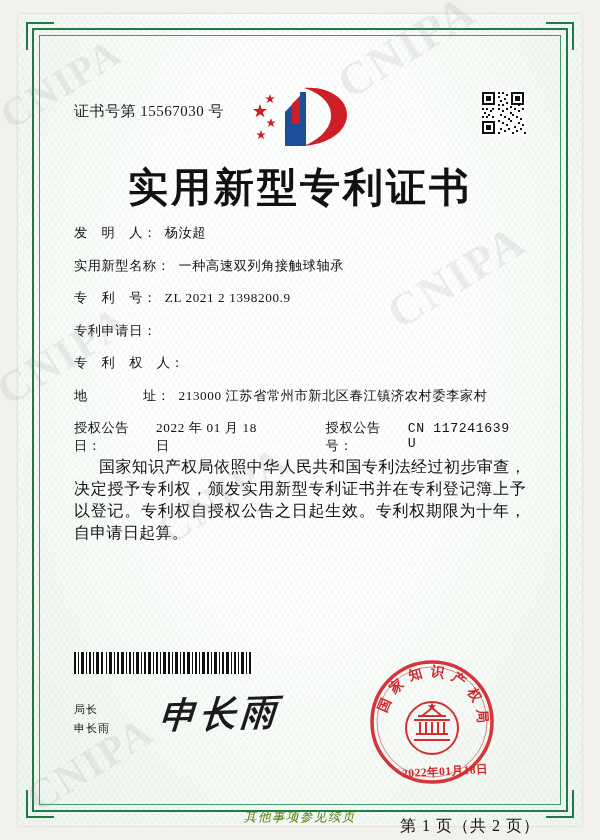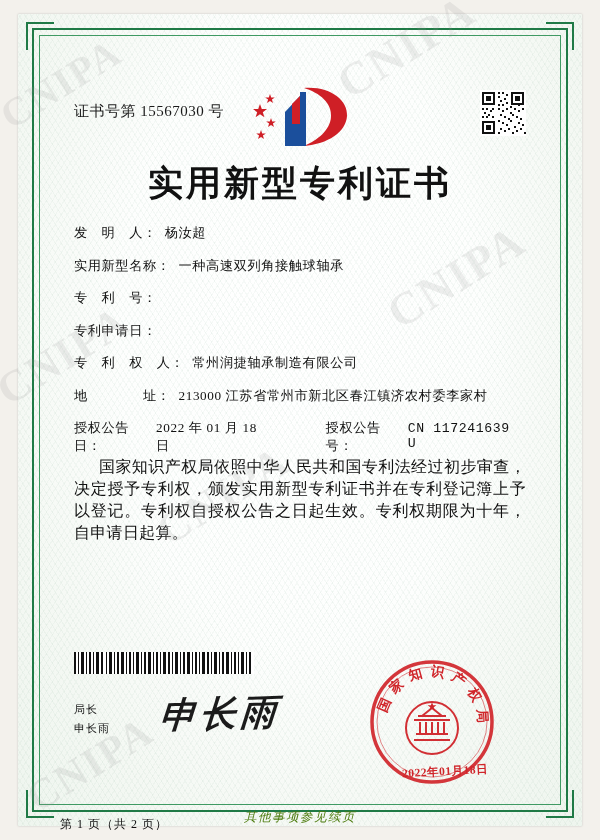--- a/index.html
+++ b/index.html
@@ -64,21 +64,21 @@
   .qr svg{display:block;}
   
   .emblem{
     position:absolute;left:50%;top:20px;transform:translateX(-50%);
     width:112px;height:70px;
   }
   
   .title{
     position:absolute;left:0;right:0;top:96px;text-align:center;
     font-family:"Liberation Serif","DejaVu Serif",serif;
-    font-size:35px;font-weight:700;color:#111;letter-spacing:3px;
+    font-size:40px;font-weight:700;color:#111;letter-spacing:3px;
   }
   
   .fields{position:absolute;left:14px;right:14px;top:160px;}
   .row{
     display:flex;align-items:baseline;
     font-family:"Liberation Serif","DejaVu Serif",serif;
     font-size:13.2px;color:#111;margin-bottom:14.5px;letter-spacing:.6px;
   }
   .row .lbl{white-space:pre;flex:0 0 auto;}
   .row .val{margin-left:8px;}
@@ -111,23 +111,23 @@
   
   .seal{position:absolute;right:42px;top:592px;width:132px;height:132px;}
   .seal-date{
     position:absolute;right:52px;top:700px;
     color:#d0252a;font-size:11.5px;font-weight:700;
     font-family:"Liberation Serif","DejaVu Serif",serif;
     letter-spacing:.5px;transform:rotate(-3deg);
   }
   
   .pagefoot{
-    position:absolute;left:0;right:0;top:752px;text-align:left;
-    font-family:"Liberation Serif","DejaVu Serif",serif;
-    font-size:12px;color:#111;letter-spacing:1px;
+    position:absolute;left:0;right:0;top:752px;text-align:right;
+    font-family:"Liberation Serif","DejaVu Serif",serif;
+    font-size:16px;color:#111;letter-spacing:1px;
   }
   .bottom-note{
     position:absolute;left:0;right:0;bottom:14px;text-align:center;
     font-family:"Liberation Serif","DejaVu Serif",serif;
     font-size:12.5px;color:#4d7c0f;letter-spacing:1.5px;z-index:6;font-style:italic;
   }
 </style>
 </head>
 <body>
 
@@ -233,27 +233,27 @@
       <div class="row">
         <span class="lbl">发　明　人：</span>
         <span class="val">杨汝超</span>
       </div>
       <div class="row">
         <span class="lbl">实用新型名称：</span>
         <span class="val">一种高速双列角接触球轴承</span>
       </div>
       <div class="row">
         <span class="lbl">专　利　号：</span>
+        <span class="val">ZL 2021 2 1398200.9</span>
       </div>
       <div class="row">
         <span class="lbl">专利申请日：</span>
       </div>
       <div class="row">
         <span class="lbl">专　利　权　人：</span>
-        <span class="val">常州润捷轴承制造有限公司</span>
       </div>
       <div class="row">
         <span class="lbl">地　　　　址：</span>
         <span class="val">213000 江苏省常州市新北区春江镇济农村委李家村</span>
       </div>
       <div class="row2">
         <span class="seg">
           <span class="lbl">授权公告日：</span>
           <span class="val">2022 年 01 月 18 日</span>
         </span>

